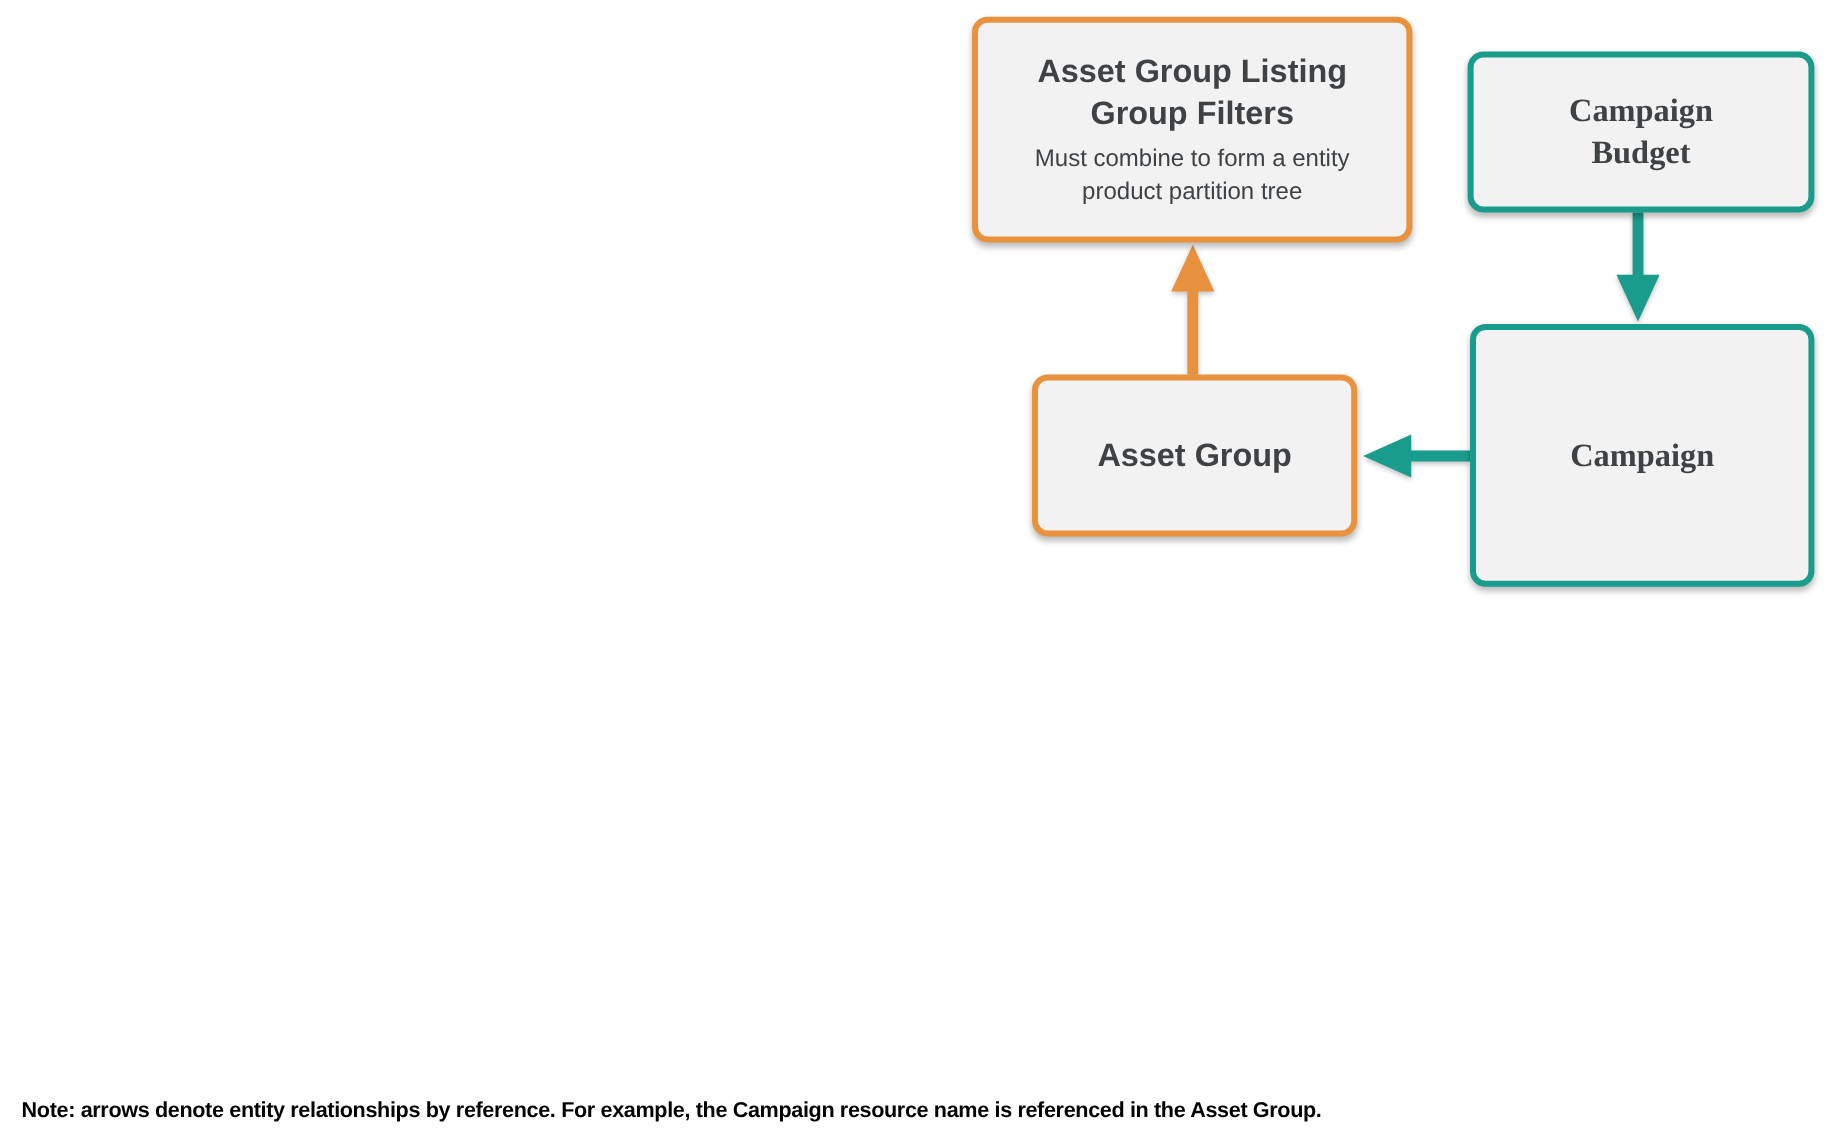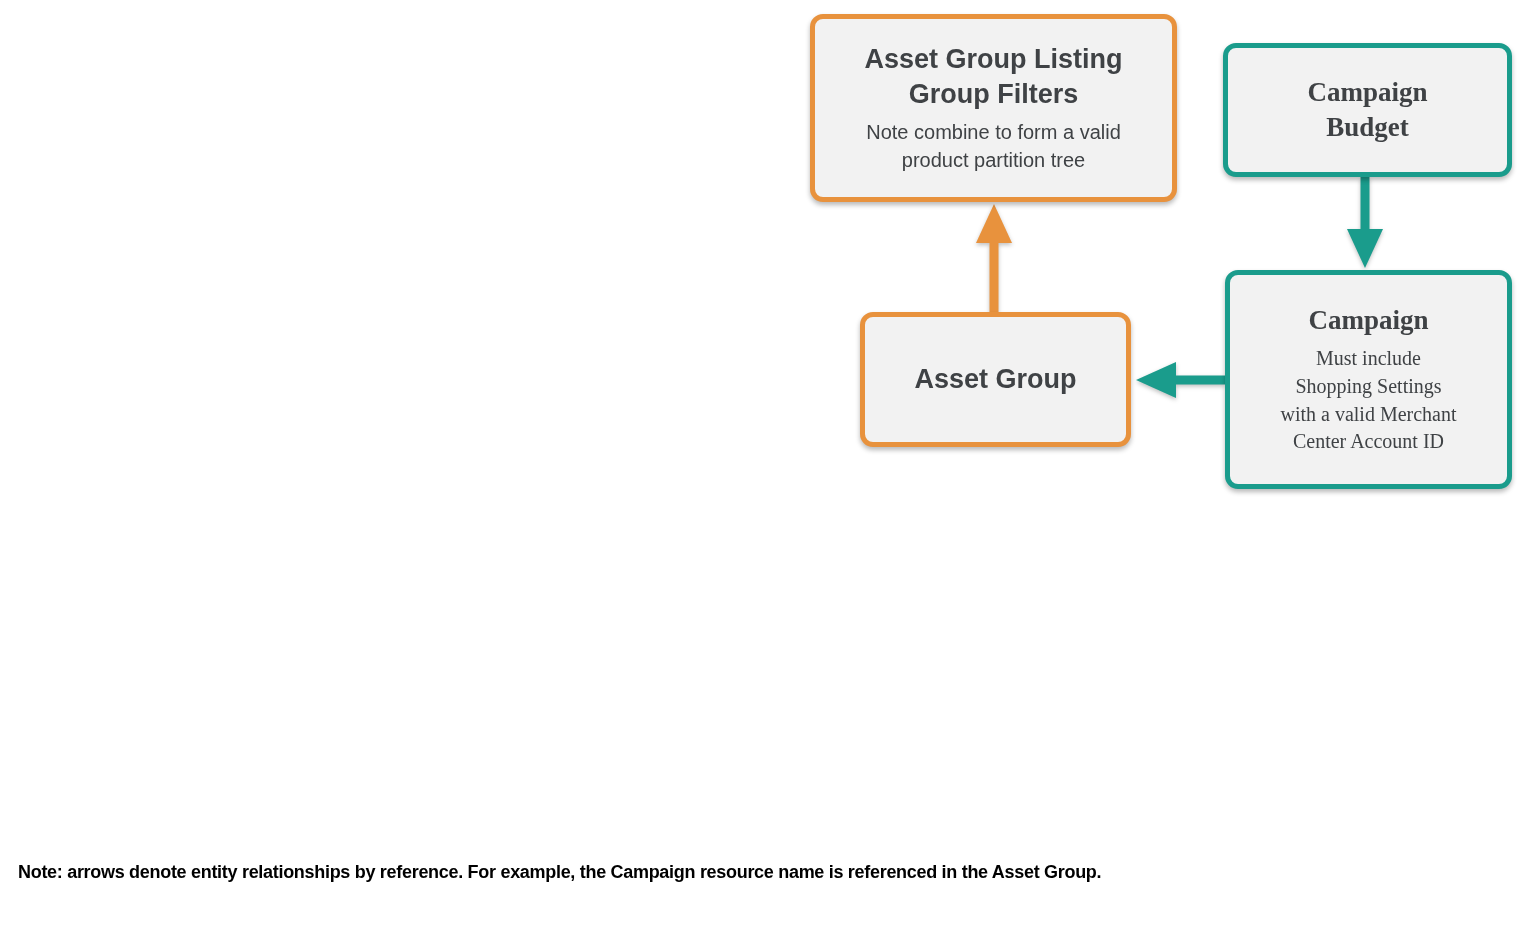--- a/index.html
+++ b/index.html
@@ -59,21 +59,21 @@
   }
   svg.arrows .shadowed { filter: drop-shadow(0 2px 2px rgba(0,0,0,0.25)); }
   .arrow-orange { stroke: var(--orange, #e8923d); fill: var(--orange, #e8923d); }
   .arrow-teal   { stroke: var(--teal, #1a9c8c);  fill: var(--teal, #1a9c8c); }
   svg.arrows line { stroke-width: 9; }
   svg.arrows polygon { stroke: none; }
 
   .footnote {
     position: absolute;
     left: 18px;
-    top: 862px;
+    top: 915px;
     width: 1500px;
     font-size: 18px;
     font-weight: bold;
     letter-spacing: -0.3px;
     color: var(--note-color, #000000);
   }
 </style>
 </head>
 <body>
 
@@ -90,35 +90,31 @@
     </g>
     <g class="arrow-teal shadowed">
       <line x1="1174" y1="380" x2="1225" y2="380"></line>
       <polygon points="1136,380 1176,362 1176,398"></polygon>
     </g>
   </svg>
 
   <div class="node orange node-filters">
     <div class="node-title">Asset Group Listing
 Group Filters</div>
-    <div class="node-subtitle">Note combine to form a valid
+    <div class="node-subtitle">Must combine to form a entity
 product partition tree</div>
   </div>
 
   <div class="node teal node-budget">
     <div class="node-title">Campaign
 Budget</div>
   </div>
 
   <div class="node teal node-campaign">
     <div class="node-title">Campaign</div>
-    <div class="node-subtitle">Must include
-Shopping Settings
-with a valid Merchant
-Center Account ID</div>
   </div>
 
   <div class="node orange node-asset">
     <div class="node-title">Asset Group</div>
   </div>
 
   <div class="footnote">Note: arrows denote entity relationships by reference. For example, the Campaign resource name is referenced in the Asset Group.</div>
 
 </div>
 

